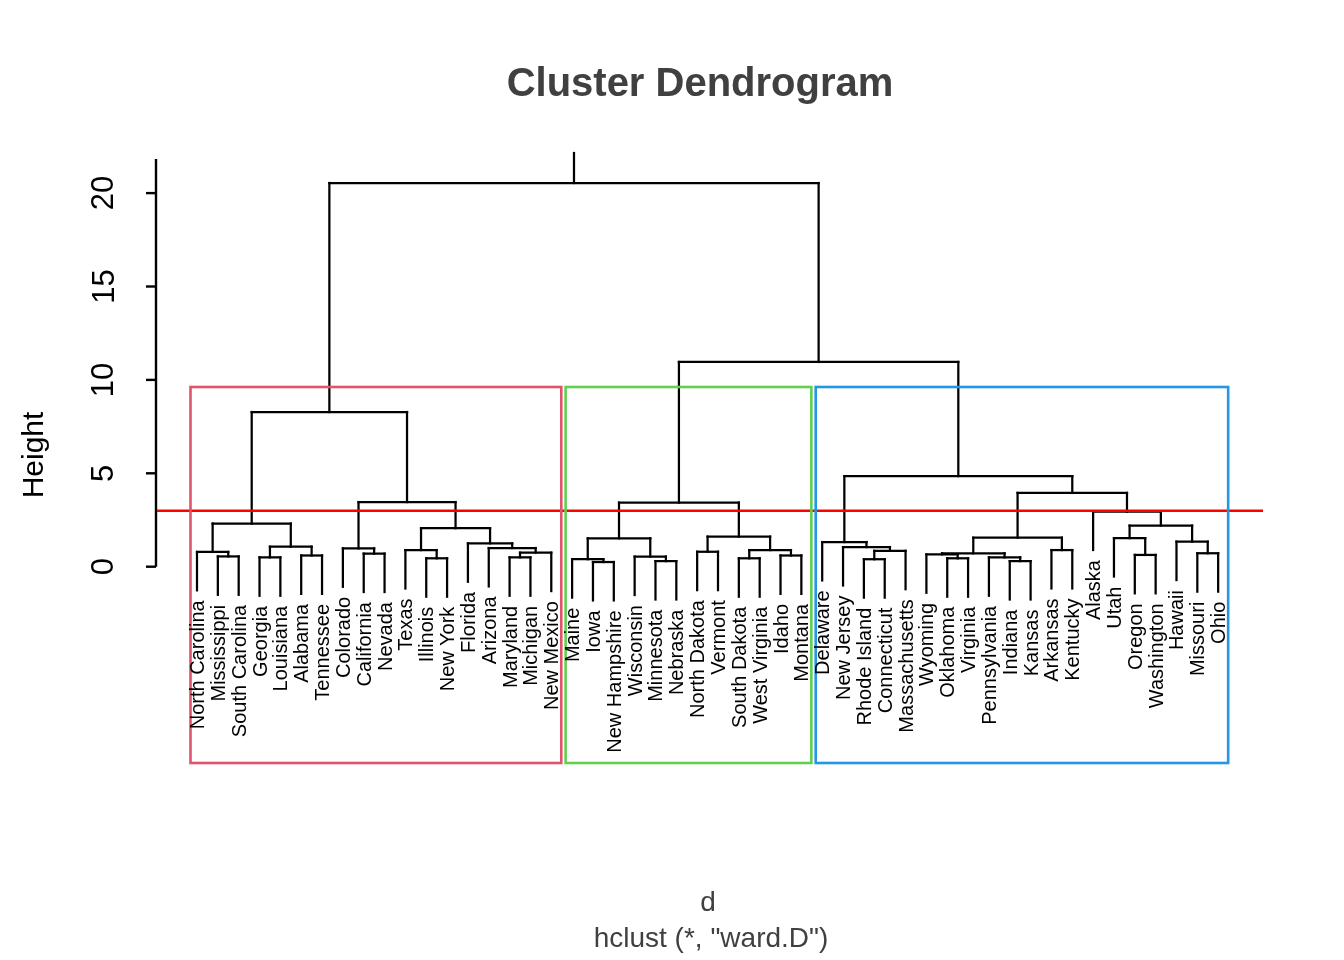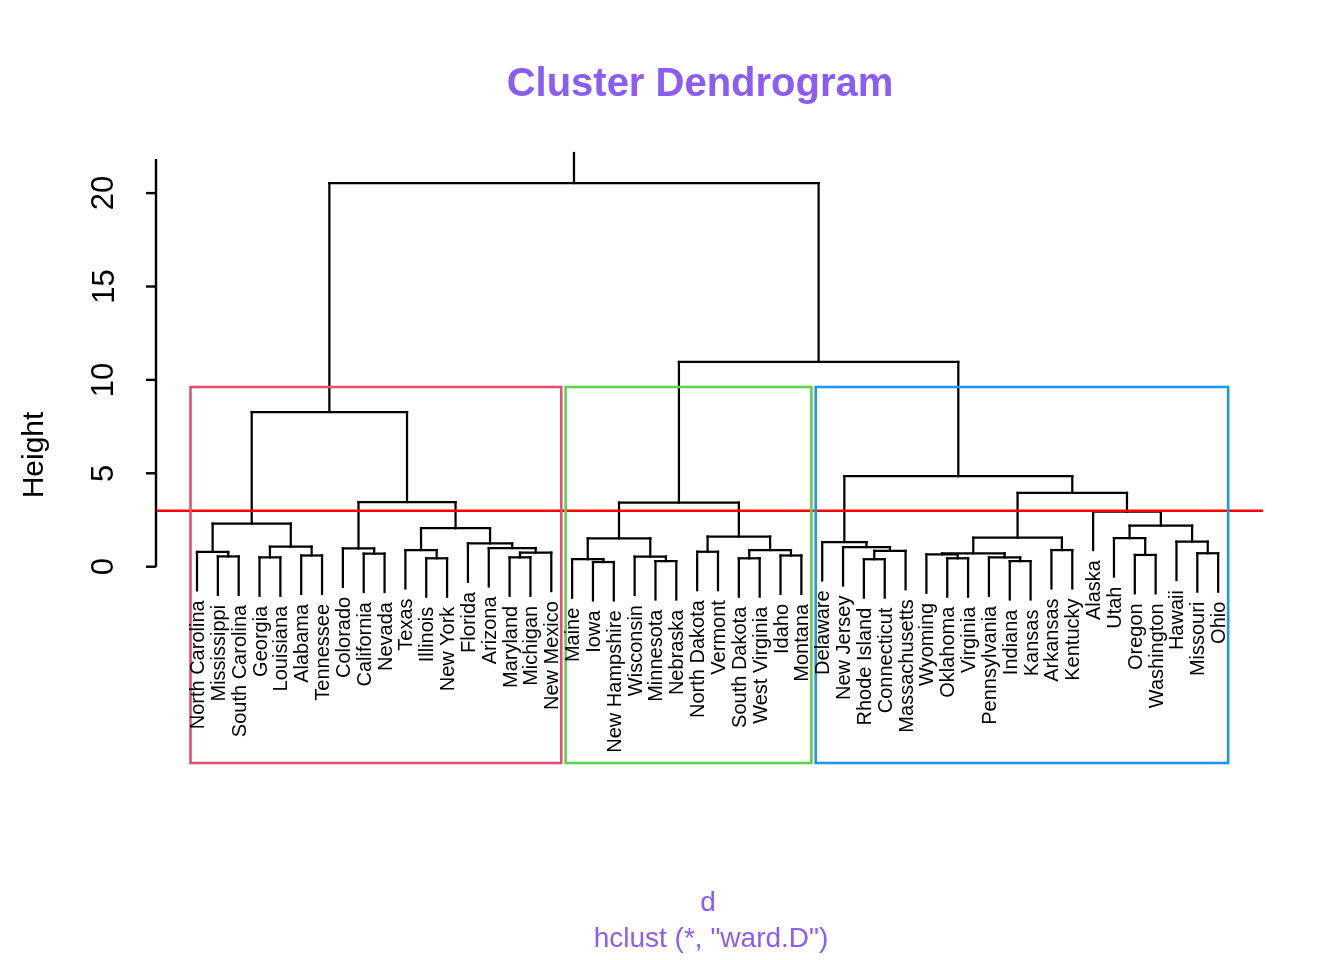--- a/index.html
+++ b/index.html
@@ -1,18 +1,18 @@
 <!DOCTYPE html>
 <html><head>
 <meta charset="utf-8">
 <style>
   html,body{margin:0;padding:0;background:#fff;}
   #fig{position:relative;width:1344px;height:960px;background:#ffffff;overflow:hidden;
        font-family:"Liberation Sans", sans-serif;}
-  .anchored{position:absolute;white-space:nowrap;transform:translate(-50%,-50%);color:#8b5cf6;}
+  .anchored{position:absolute;white-space:nowrap;transform:translate(-50%,-50%);color:#404040;}
   .rot{position:absolute;white-space:nowrap;transform:translate(-50%,-50%) rotate(-90deg);color:#000;}
   #chart-title{font-size:40px;font-weight:700;}
   #ylab{font-size:30px;font-weight:400;}
   #cap1,#cap2{font-size:28px;font-weight:400;}
   svg{position:absolute;left:0;top:0;}
   text{font-family:"Liberation Sans", sans-serif;fill:#000;}
 </style>
 </head>
 <body>
 

